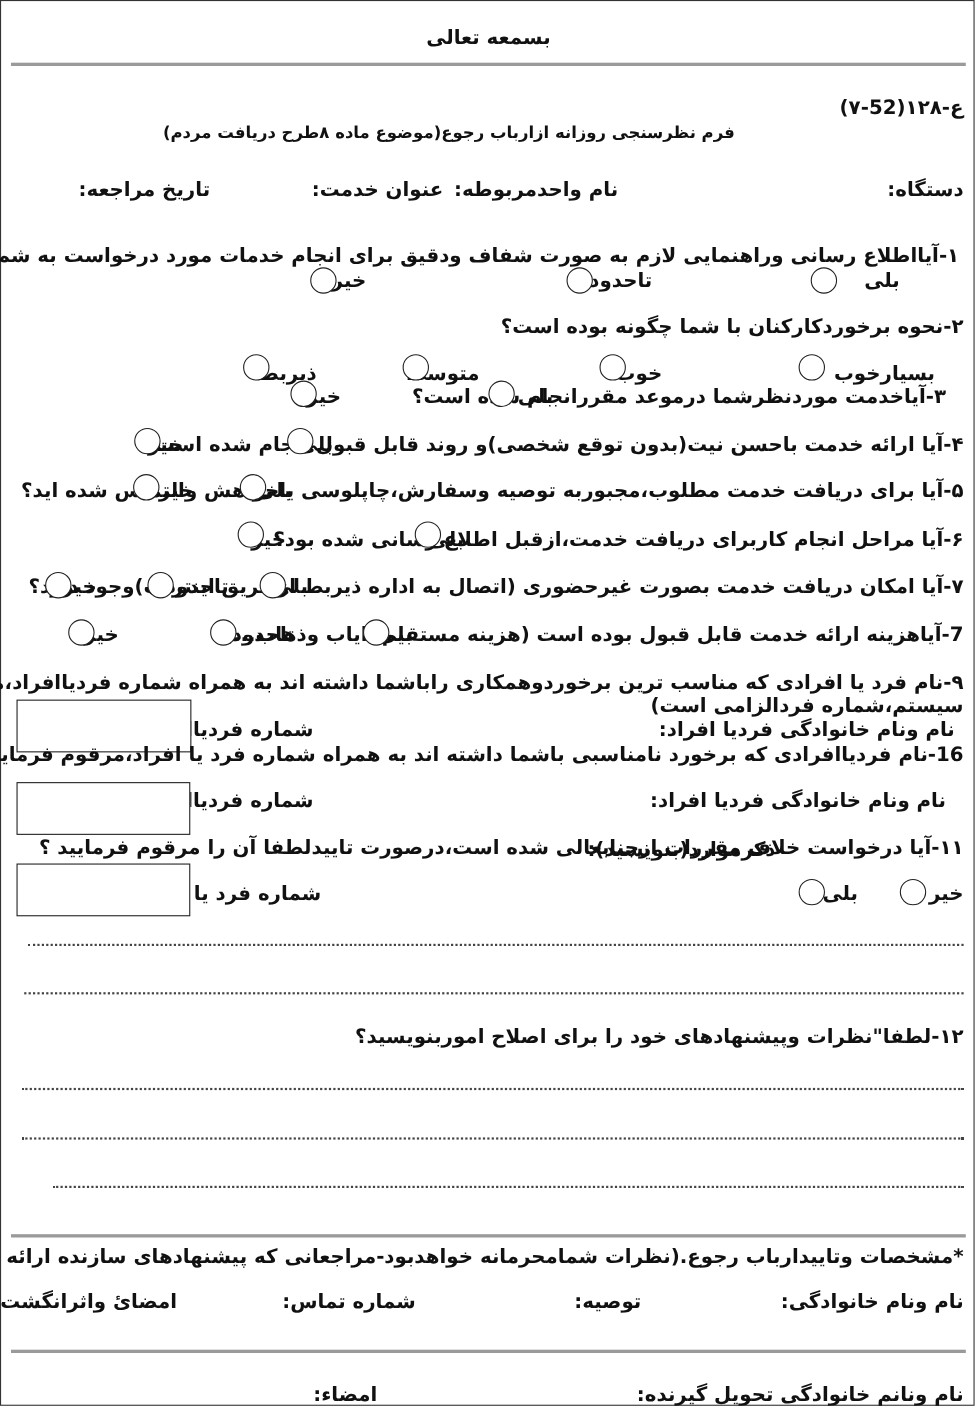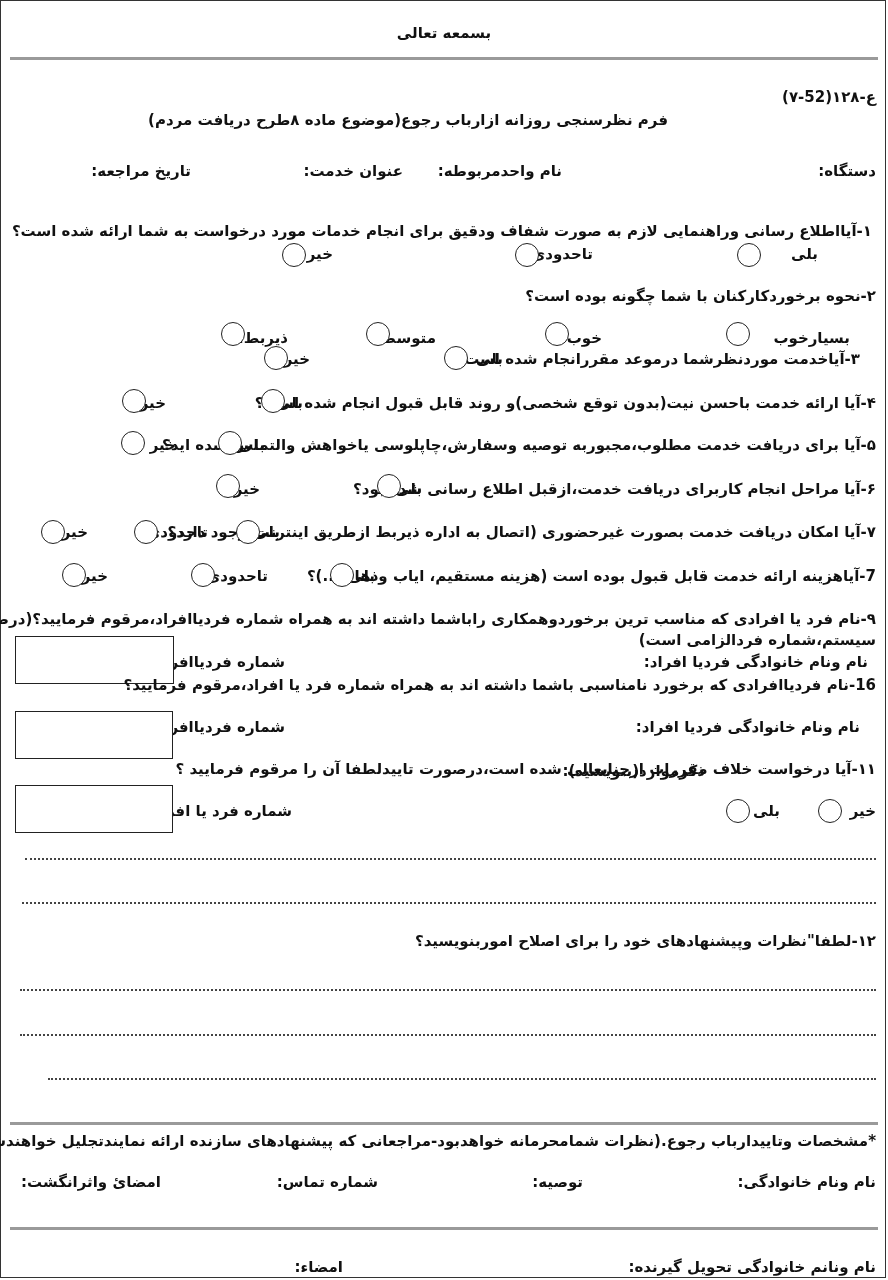--- a/index.html
+++ b/index.html
@@ -1,20 +1,20 @@
 <!DOCTYPE html>
 <html><head>
 <meta charset="utf-8">
 <style>
   html, body { margin:0; padding:0; background:#ffffff; }
   body { width:888px; height:1280px; position:relative; overflow:hidden;
          font-family:"DejaVu Sans", "Liberation Sans", sans-serif; color:#111; }
   .frame { position:absolute; left:0; top:0; width:886px; height:1278px;
            border:1px solid #333; box-sizing:border-box; }
-  .abs { position:absolute; white-space:nowrap; direction:rtl; font-weight:bold; font-size:15px; line-height:1.2; }
+  .abs { position:absolute; white-space:nowrap; direction:rtl; font-weight:bold; font-size:18px; line-height:1.2; }
   .hr { position:absolute; left:10px; right:10px; height:3px; background:#9a9a9a; }
   .radio { position:absolute; width:24px; height:24px; border:1.5px solid #222; border-radius:50%;
            box-sizing:border-box; background:#fff; cursor:pointer; }
   .box { position:absolute; border:1.5px solid #222; background:#fff; box-sizing:border-box; }
   .dots { position:absolute; height:0; border-top:2px dotted #444; }
   .title { font-size:15px; }
 </style>
 </head>
 <body>
 

